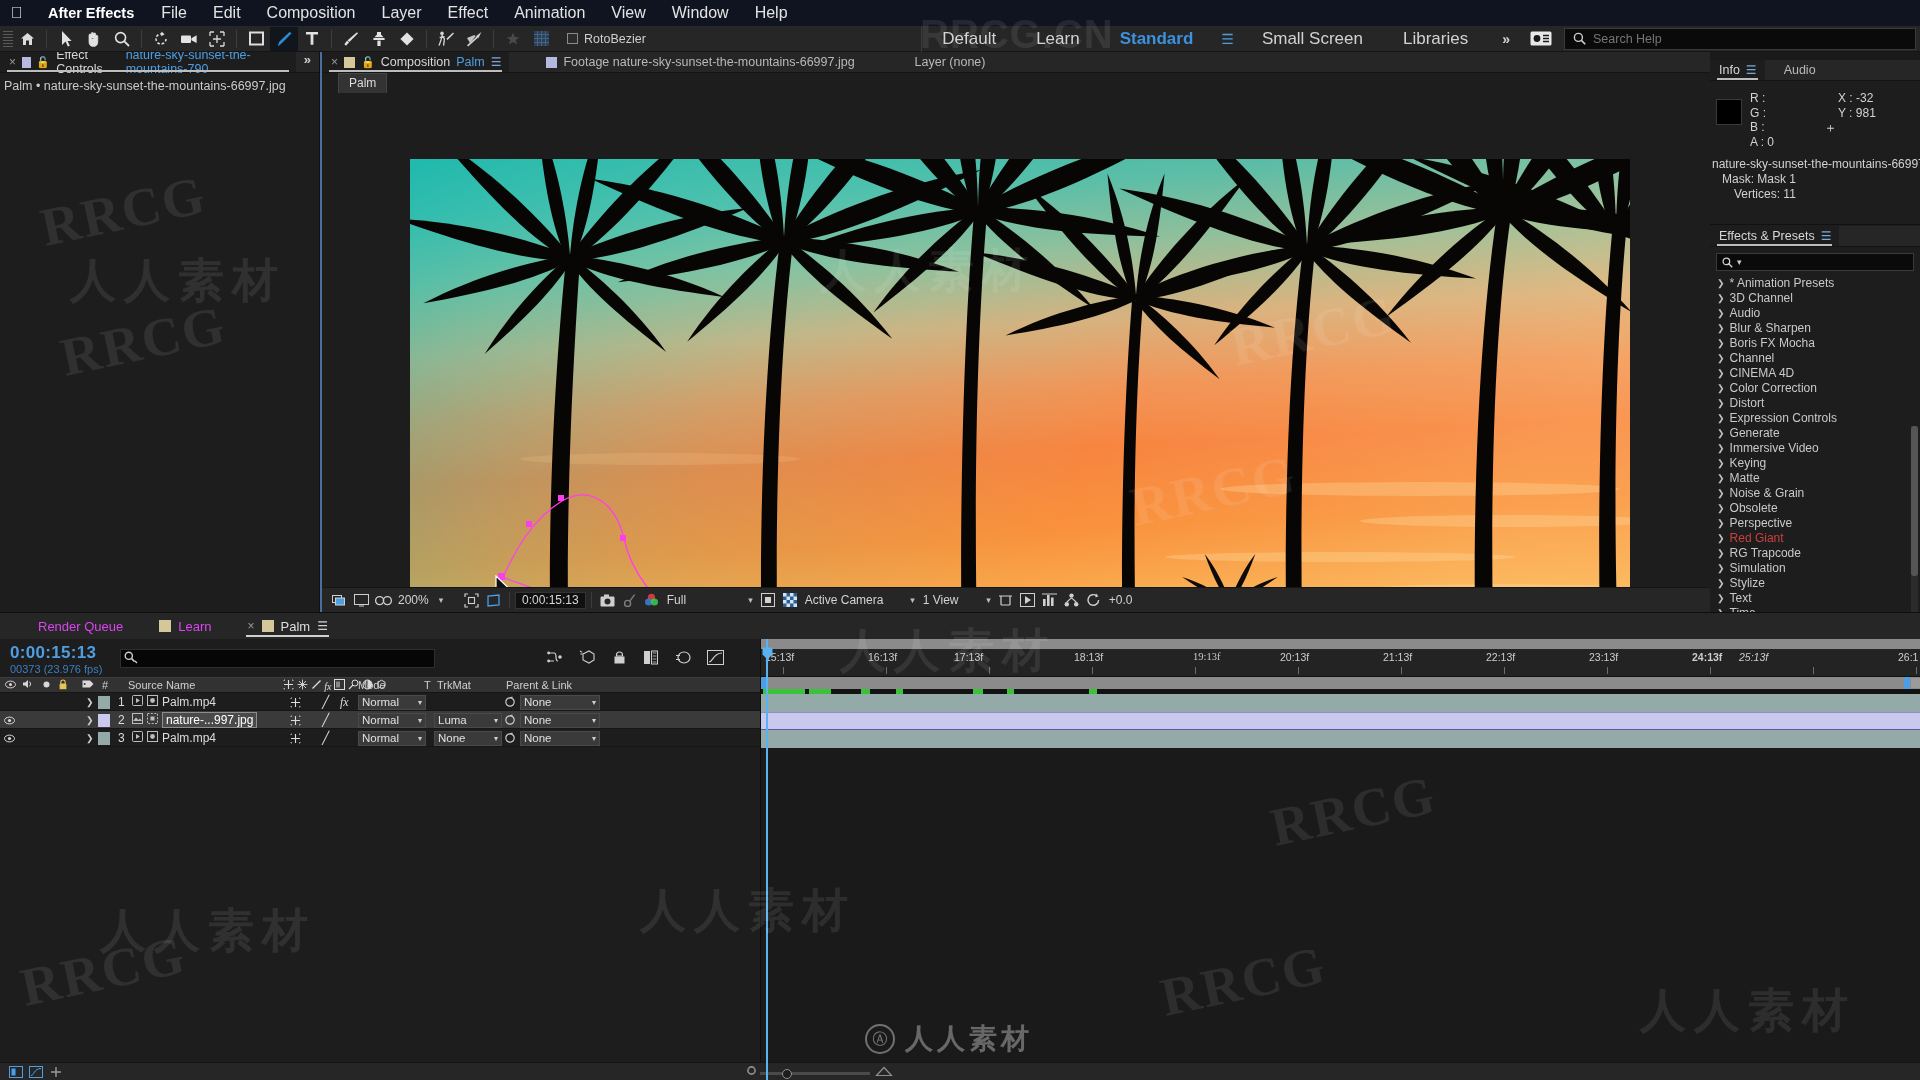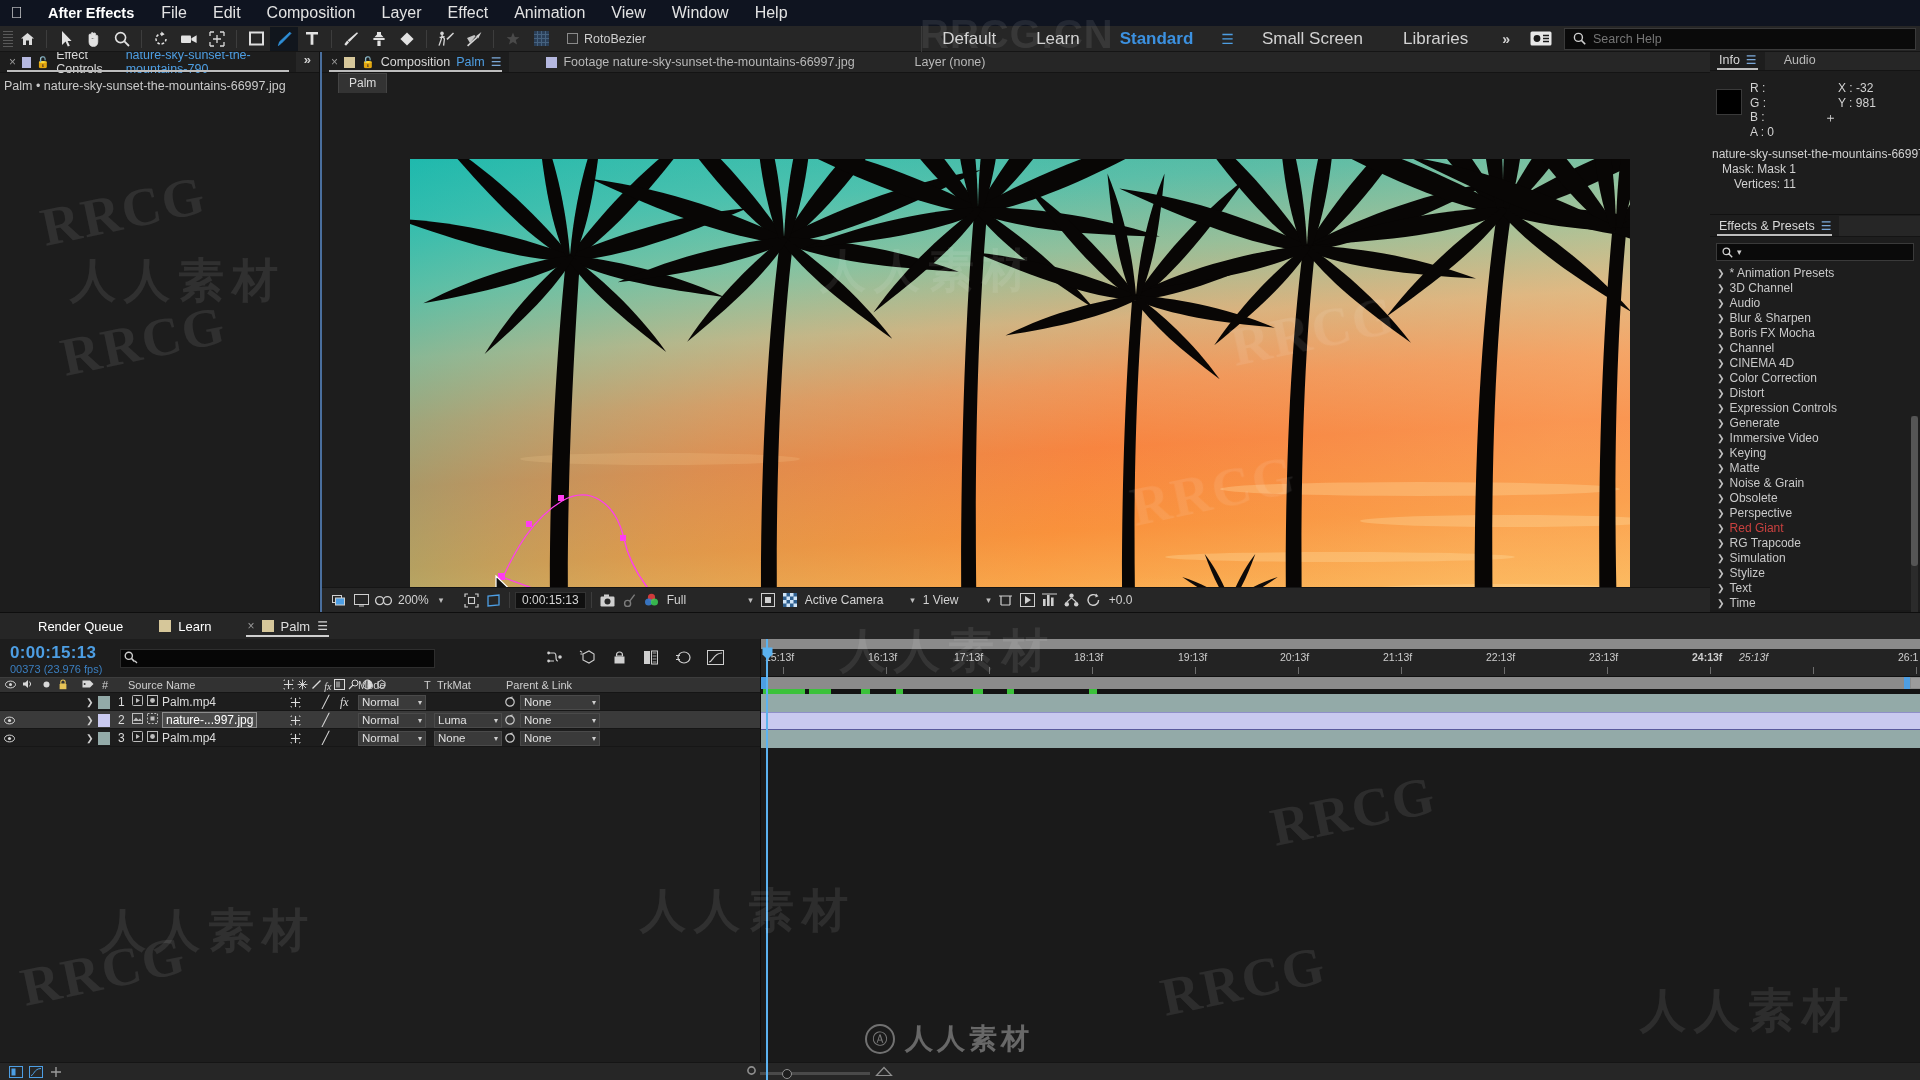--- a/index.html
+++ b/index.html
@@ -80,42 +80,42 @@
   .cbIcon{ width:22px; height:22px; display:flex; align-items:center; justify-content:center;}
   .cbTxt{ font-size:12px; color:#d3d3d3; padding:0 4px;}
   .cbSel{ height:18px; display:flex; align-items:center; padding:0 4px; color:#d3d3d3; font-size:12px;}
   .cbSel .arw{ margin-left:10px; font-size:9px; color:#bdbdbd;}
   .cbZoom{ width:66px; }
   .cbsep{ width:1px;height:16px;background:#3c3c3c;margin:0 5px;}
   .tcode{ background:#101010; border:1px solid #333; height:17px; display:flex;align-items:center;
     padding:0 6px; color:#d7d7d7; font-size:12px;}
 
   
-  #rightCol{ position:absolute; left:1710px; top:50px; width:210px; height:560px; background:#1d1d1d;}
+  #rightCol{ position:absolute; left:1710px; top:60px; width:210px; height:560px; background:#1d1d1d;}
   #infoPanel{ height:165px; border-bottom:1px solid #111; position:relative;}
   .infoBody{ position:relative; padding:6px 0 0 0; }
   .swatchBig{ position:absolute; left:6px; top:18px; width:26px; height:26px; background:#000; border:1px solid #3a3a3a;}
   .rgbaCol{ position:absolute; left:40px; top:10px; line-height:14.5px; font-size:12px; color:#d2d2d2;}
   .xyCol{ position:absolute; left:128px; top:10px; line-height:14.5px; font-size:12px; color:#d2d2d2;}
   .plus{ position:absolute; left:114px; top:38px; color:#cfcfcf; font-size:13px;}
   .infoLines{ position:absolute; left:2px; top:76px; right:0; font-size:12px; color:#d2d2d2; line-height:15px;}
   #fxPanel{ position:absolute; left:0; top:166px; width:210px; bottom:0;}
   .fxSearch{ margin:6px 6px 4px 6px; height:18px; background:#0a0a0a; border:1px solid #3a3a3a;
      display:flex;align-items:center;gap:4px;padding:0 5px;}
   .fxList{ overflow:hidden; }
   .fxRow{ display:flex; align-items:center; gap:5px; height:15px; padding-left:7px; font-size:12px; color:#c9c9c9;}
   .fxRow .cr{ font-size:9px; color:#c0c0c0;}
   .fxRow.red{ color:#c9413f;}
   .fxScrollbar{ position:absolute; right:2px; top:200px; width:7px; height:290px; background:#2b2b2b;}
   .fxScrollbar i{ position:absolute; left:0; top:0; width:7px; height:150px; background:#555; border-radius:3px; display:block;}
 
   
   #tlPanel{ position:absolute; left:0; top:612px; width:1920px; height:468px; background:#1d1d1d; border-top:1px solid #0e0e0e;}
   #tlTabs{ height:26px; background:#262626; display:flex; align-items:center; padding-left:20px; gap:0;}
-  .tlTab{ display:flex; align-items:center; gap:7px; padding:0 18px; height:26px; font-size:13px; color:#ffffff; position:relative;}
+  .tlTab{ display:flex; align-items:center; gap:7px; padding:0 18px; height:26px; font-size:13px; color:#d946ef; position:relative;}
   .tlTab.active{ color:#dedede;}
   .tlTab.active:after{ content:""; position:absolute; left:16px; right:16px; bottom:2px; height:2px; background:#cfcfcf;}
   .tlTab .sw{ width:12px; height:12px; }
 
   #tlHead{ position:absolute; left:0; top:26px; width:760px; height:38px; }
   .tcBig{ position:absolute; left:10px; top:4px; color:#4d9ee3; font-size:17px; font-weight:bold; letter-spacing:.3px;}
   .tcSub{ position:absolute; left:10px; top:24px; color:#3b7fc0; font-size:11px;}
   .tlSearch{ position:absolute; left:120px; top:10px; width:315px; height:19px; background:#060606; border:1px solid #2e2e2e;}
   .tlSearchIco{ position:absolute; left:124px; top:12px; color:#cdcdcd; font-size:12px;}
   .tlBtns{ position:absolute; left:545px; top:8px; display:flex; gap:12px; align-items:center;}
@@ -1243,21 +1243,21 @@
       <div id="tlRulerTop"></div>
       <div id="tlRuler">
           <div class="tick" style="left: 4px;">15:13f</div>
           <div class="tickline" style="left: 22px;"></div>
           <div class="tick" style="left: 107px;">16:13f</div>
           <div class="tickline" style="left: 125px;"></div>
           <div class="tick" style="left: 193px;">17:13f</div>
           <div class="tickline" style="left: 228px;"></div>
           <div class="tick" style="left: 313px;">18:13f</div>
           <div class="tickline" style="left: 331px;"></div>
-          <div class="tick" style="left: 417px;">19:13f</div>
+          <div class="tick" style="left: 432px; font-family: Liberation Serif, serif;">19:13f</div>
           <div class="tickline" style="left: 434px;"></div>
           <div class="tick" style="left: 519px;">20:13f</div>
           <div class="tickline" style="left: 537px;"></div>
           <div class="tick" style="left: 622px;">21:13f</div>
           <div class="tickline" style="left: 640px;"></div>
           <div class="tick" style="left: 725px;">22:13f</div>
           <div class="tickline" style="left: 743px;"></div>
           <div class="tick" style="left: 828px;">23:13f</div>
           <div class="tickline" style="left: 846px;"></div>
           <div class="tick" style="left: 931px; font-weight: bold;">24:13f</div>

